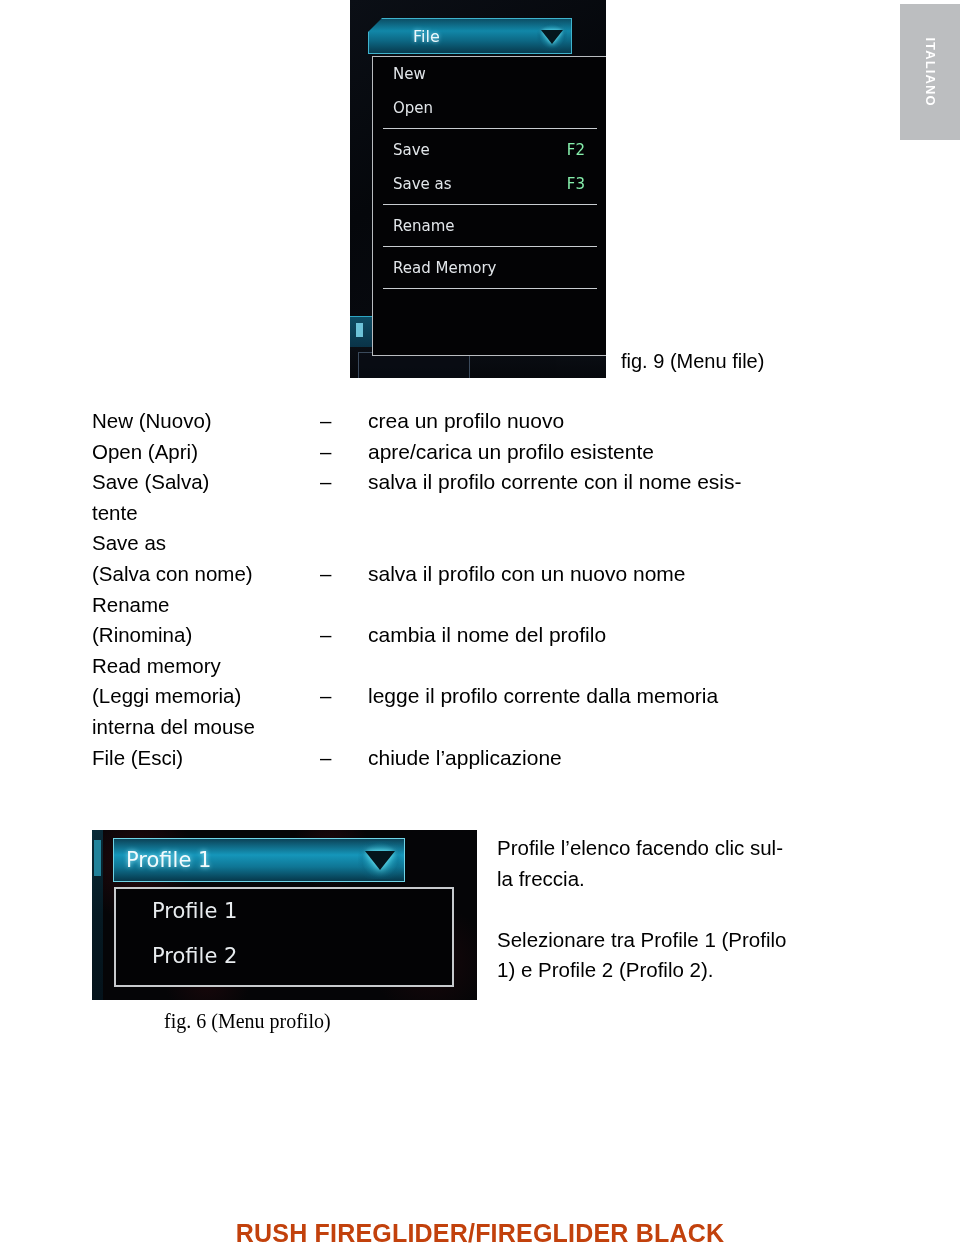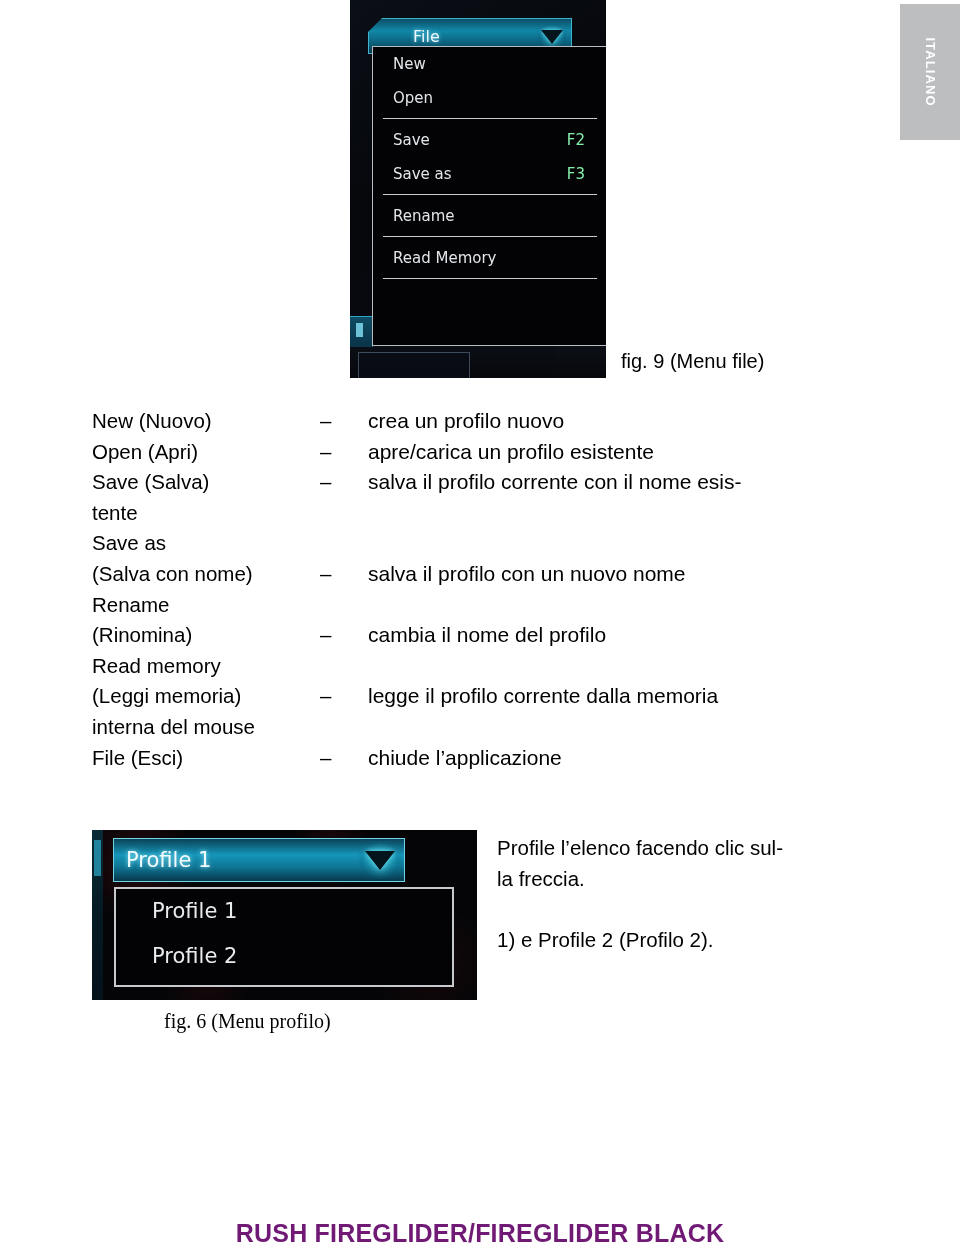--- a/index.html
+++ b/index.html
@@ -146,21 +146,21 @@
     border-left: 11px solid transparent;
     border-right: 11px solid transparent;
     border-top: 14px solid #05161d;
     filter: drop-shadow(0 0 2px rgba(120,240,255,0.95));
   }
 
   
   .file-menu {
     position: absolute;
     left: 22px;
-    top: 46px;
+    top: 56px;
     width: 236px;
     height: 300px;
     background: #030305;
     border: 1px solid #b9bcc0;
     box-sizing: border-box;
   }
   .file-menu .mi {
     position: relative;
     height: 34px;
     line-height: 34px;
@@ -340,21 +340,21 @@
   }
   .note-gap { height: 30.6px; }
 
   
   .footer {
     position: absolute;
     left: 0;
     top: 1219px;
     width: 960px;
     text-align: center;
-    color: #701a75;
+    color: #c2410c;
     font-size: 25px;
     font-weight: bold;
     letter-spacing: 0.2px;
     font-family: "Liberation Sans", sans-serif;
   }
 </style>
 </head>
 <body>
 
 <div class="lang-tab">
@@ -488,16 +488,17 @@
     <div class="pi">Profile 2</div>
   </div>
 </div>
 
 <div class="fig6-caption">fig. 6 (Menu profilo)</div>
 
 <div class="note-block">
   <div class="note-line">Profile l’elenco facendo clic sul-</div>
   <div class="note-line">la freccia.</div>
   <div class="note-gap"></div>
+  <div class="note-line">Selezionare tra Profile 1 (Profilo</div>
   <div class="note-line">1) e Profile 2 (Profilo 2).</div>
 </div>
 
 <div class="footer">RUSH FIREGLIDER/FIREGLIDER BLACK</div>
 
 </body></html>

